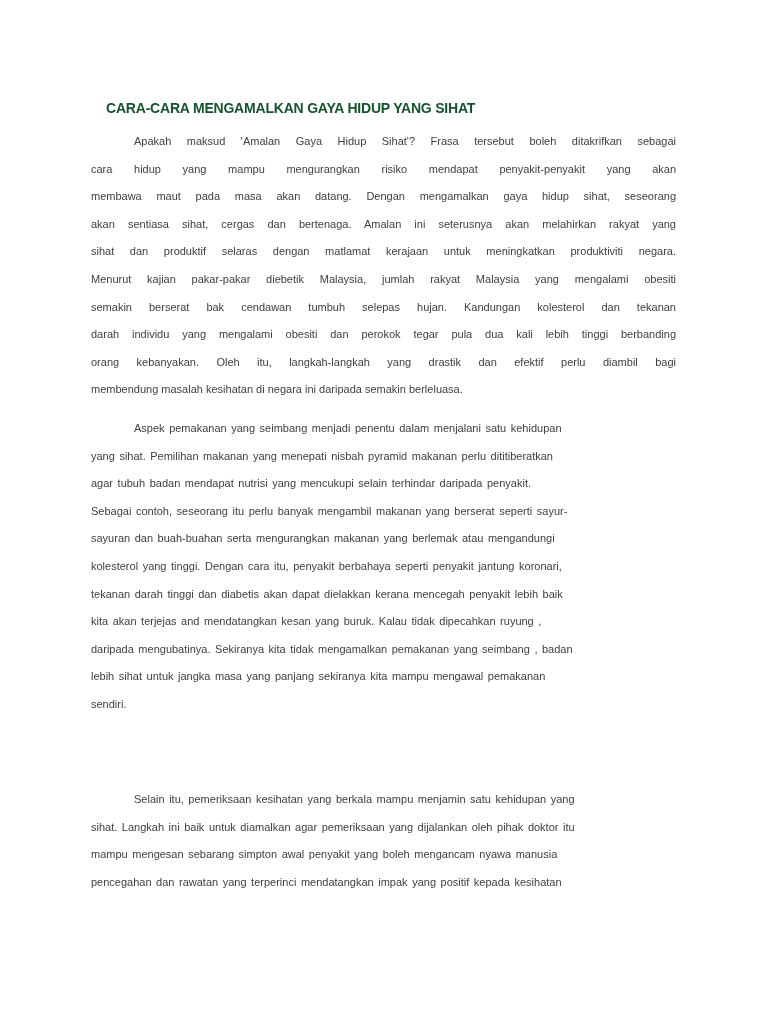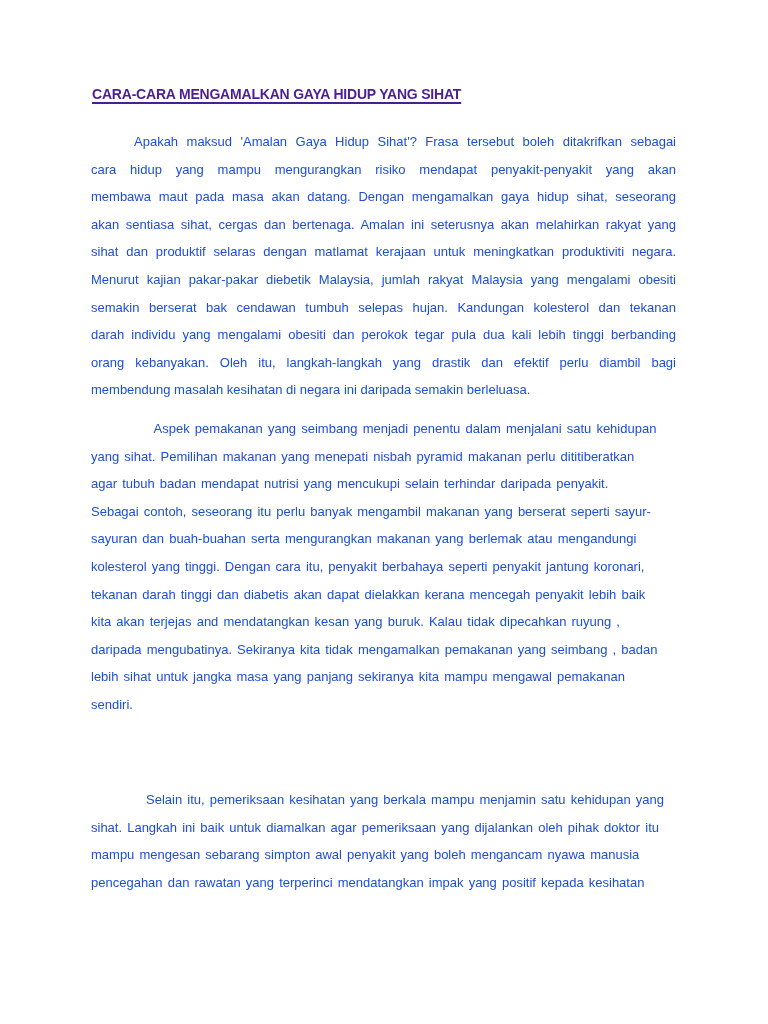--- a/index.html
+++ b/index.html
@@ -12,55 +12,54 @@
     width: 768px;
     height: 1024px;
     background: #ffffff;
     overflow: hidden;
     font-family: "Liberation Sans", "DejaVu Sans", sans-serif;
   }
   .title {
     position: absolute;
     left: 92px;
     top: 84px;
-    margin: 0;
+    margin: 14px;
     font-size: 14px;
     line-height: 20px;
     font-weight: bold;
     letter-spacing: -0.2px;
-    color: #4c1d95;
-    text-decoration: underline;
+    color: #14532d;
     text-decoration-thickness: 1.5px;
     text-underline-offset: 3px;
     white-space: nowrap;
   }
   .para {
     position: absolute;
     left: 91px;
     width: 585px;
-    font-size: 13px;
-    color: #1d4ed8;
+    font-size: 11px;
+    color: #404040;
     word-spacing: 1.5px;
   }
   .para-0 { top: 128px; word-spacing: normal; }
   .para-1 { top: 415px; }
   .para-2 { top: 758px; margin-top: 28px; }
   .line {
     height: 27.6px;
     line-height: 27.6px;
     white-space: nowrap;
   }
   .line.jl {
     white-space: normal;
     text-align: justify;
     text-align-last: justify;
     text-justify: inter-word;
     overflow: hidden;
   }
-  .line.first { text-indent: 43px; text-align: center; }
+  .line.first { text-indent: 43px; }
 </style>
 </head>
 <body>
 
 <div class="page">
   <h1 class="title">CARA-CARA MENGAMALKAN GAYA HIDUP YANG SIHAT</h1>
   <div id="essay-body">
       <div class="para para-0">
         <div class="line first jl">Apakah maksud 'Amalan Gaya Hidup Sihat'? Frasa tersebut boleh ditakrifkan sebagai</div>
         <div class="line jl">cara hidup yang mampu mengurangkan risiko mendapat penyakit-penyakit yang akan</div>

